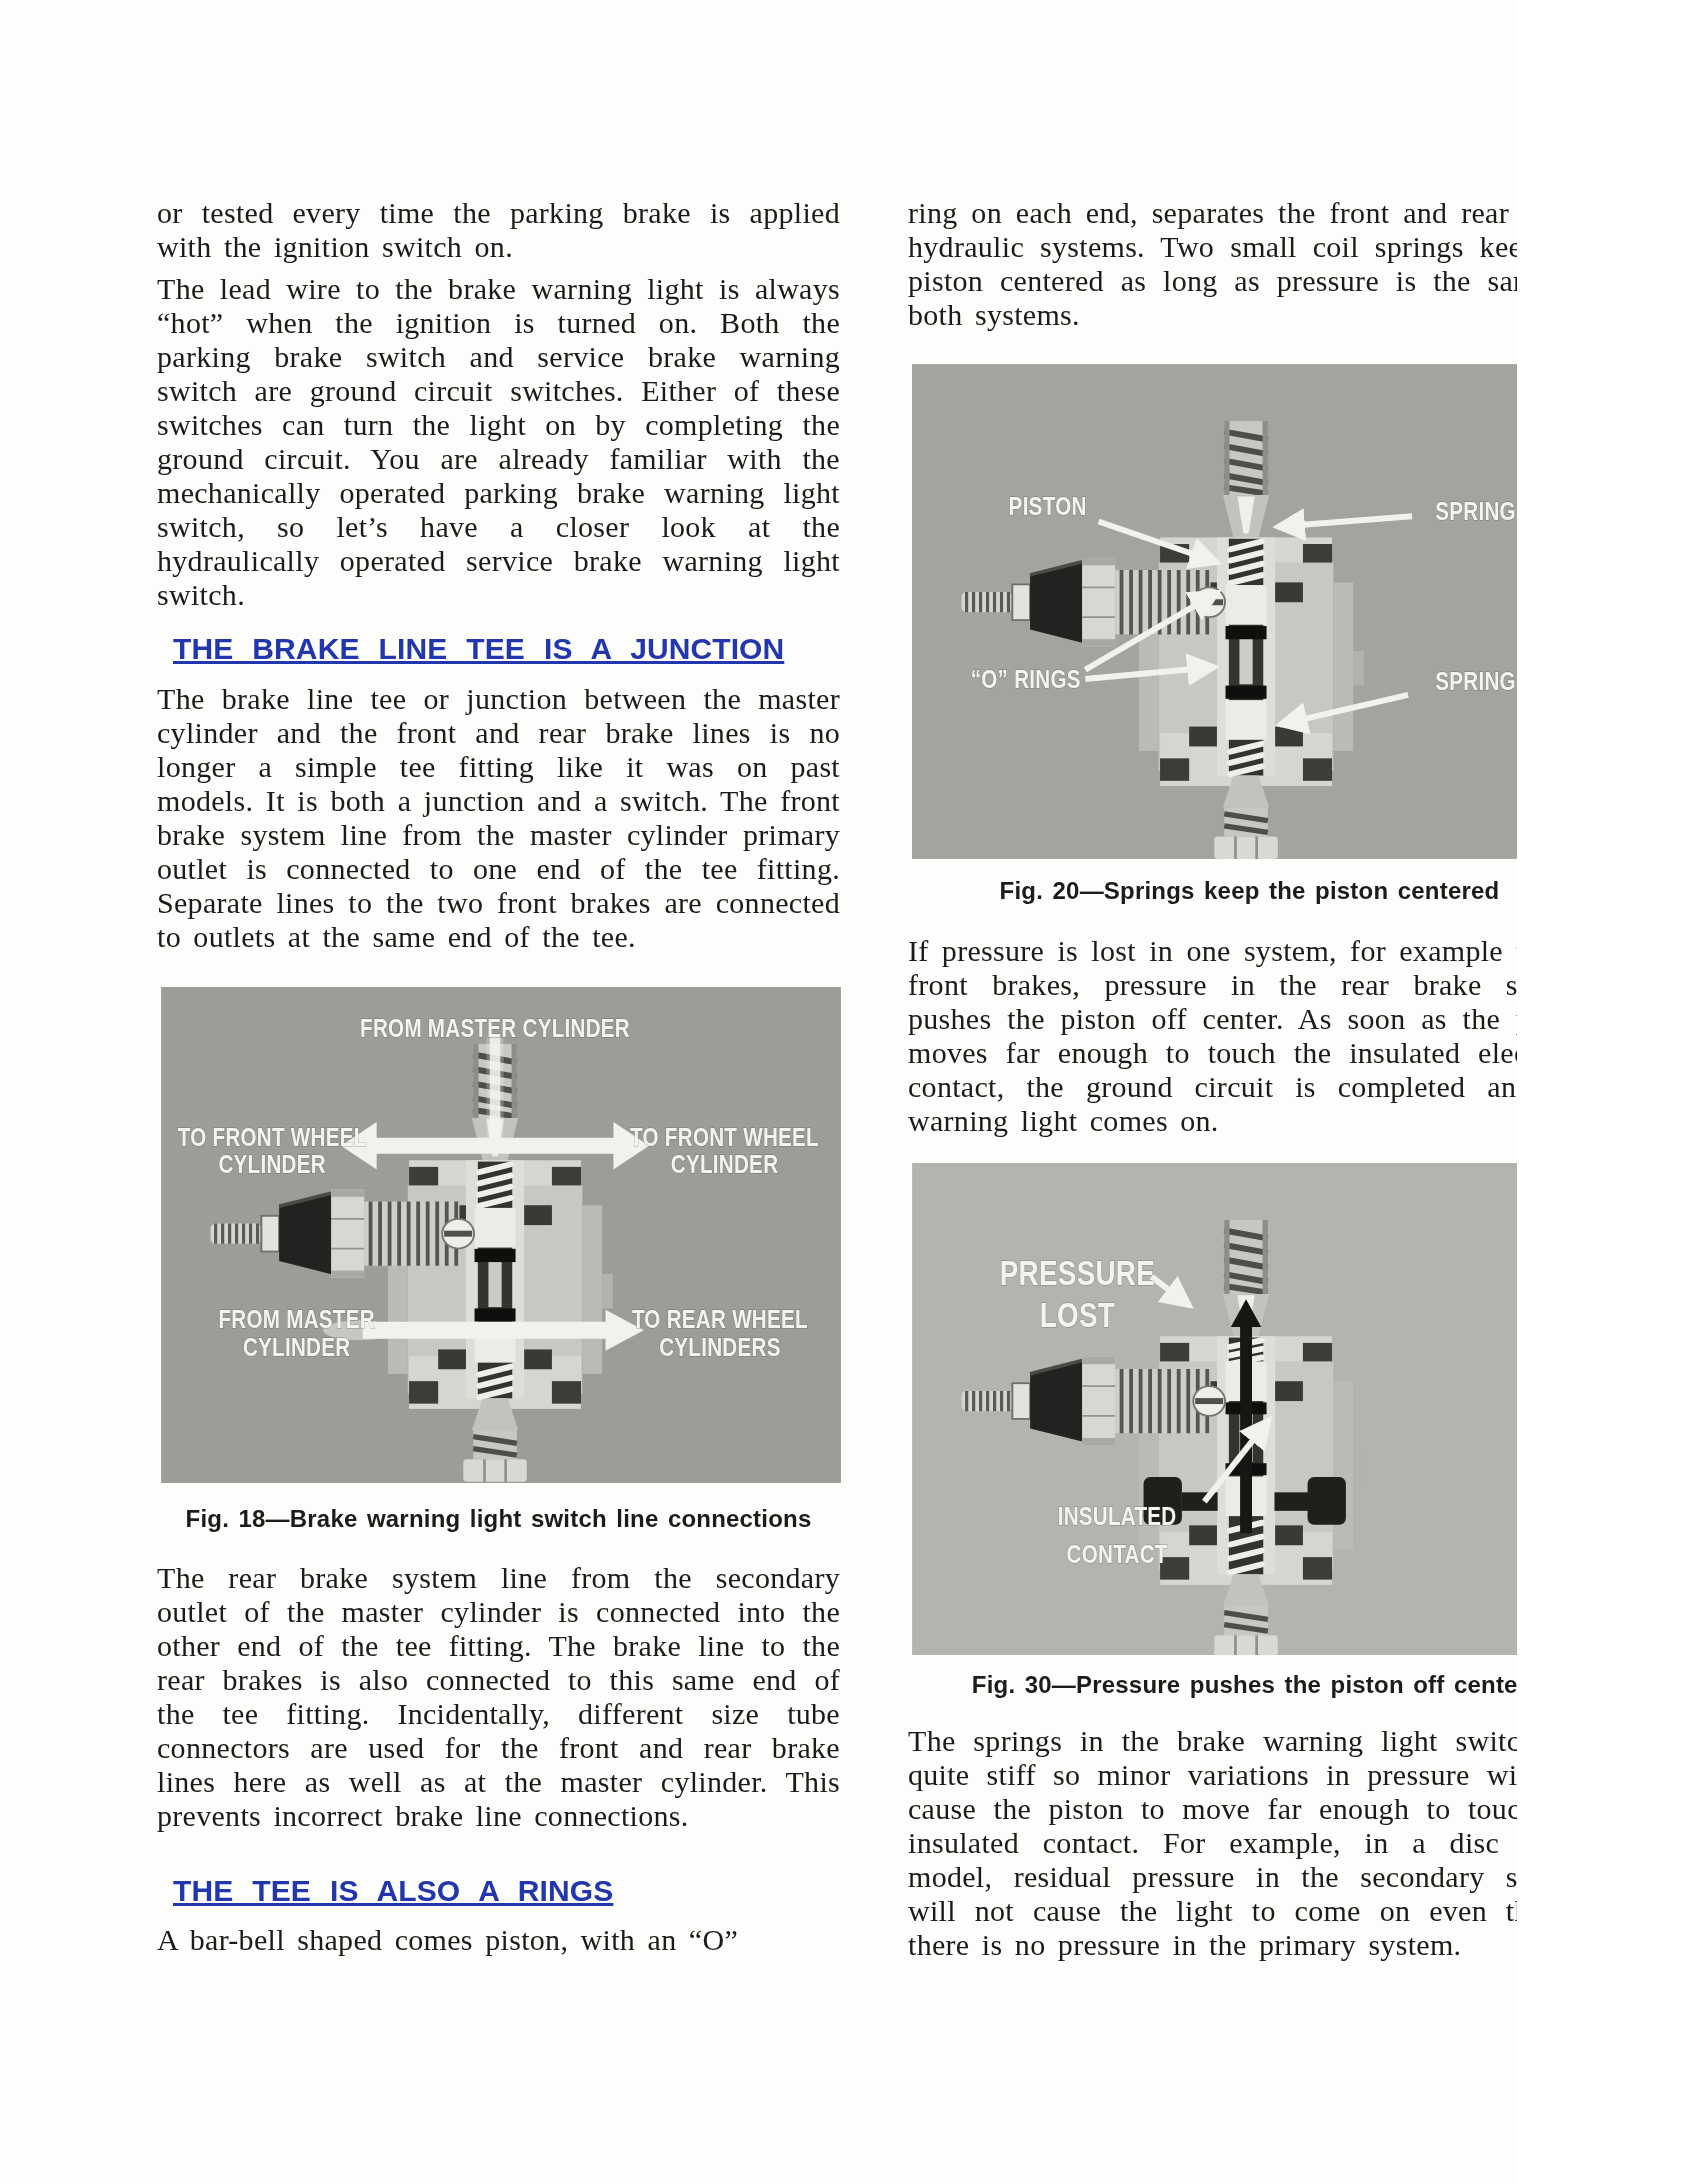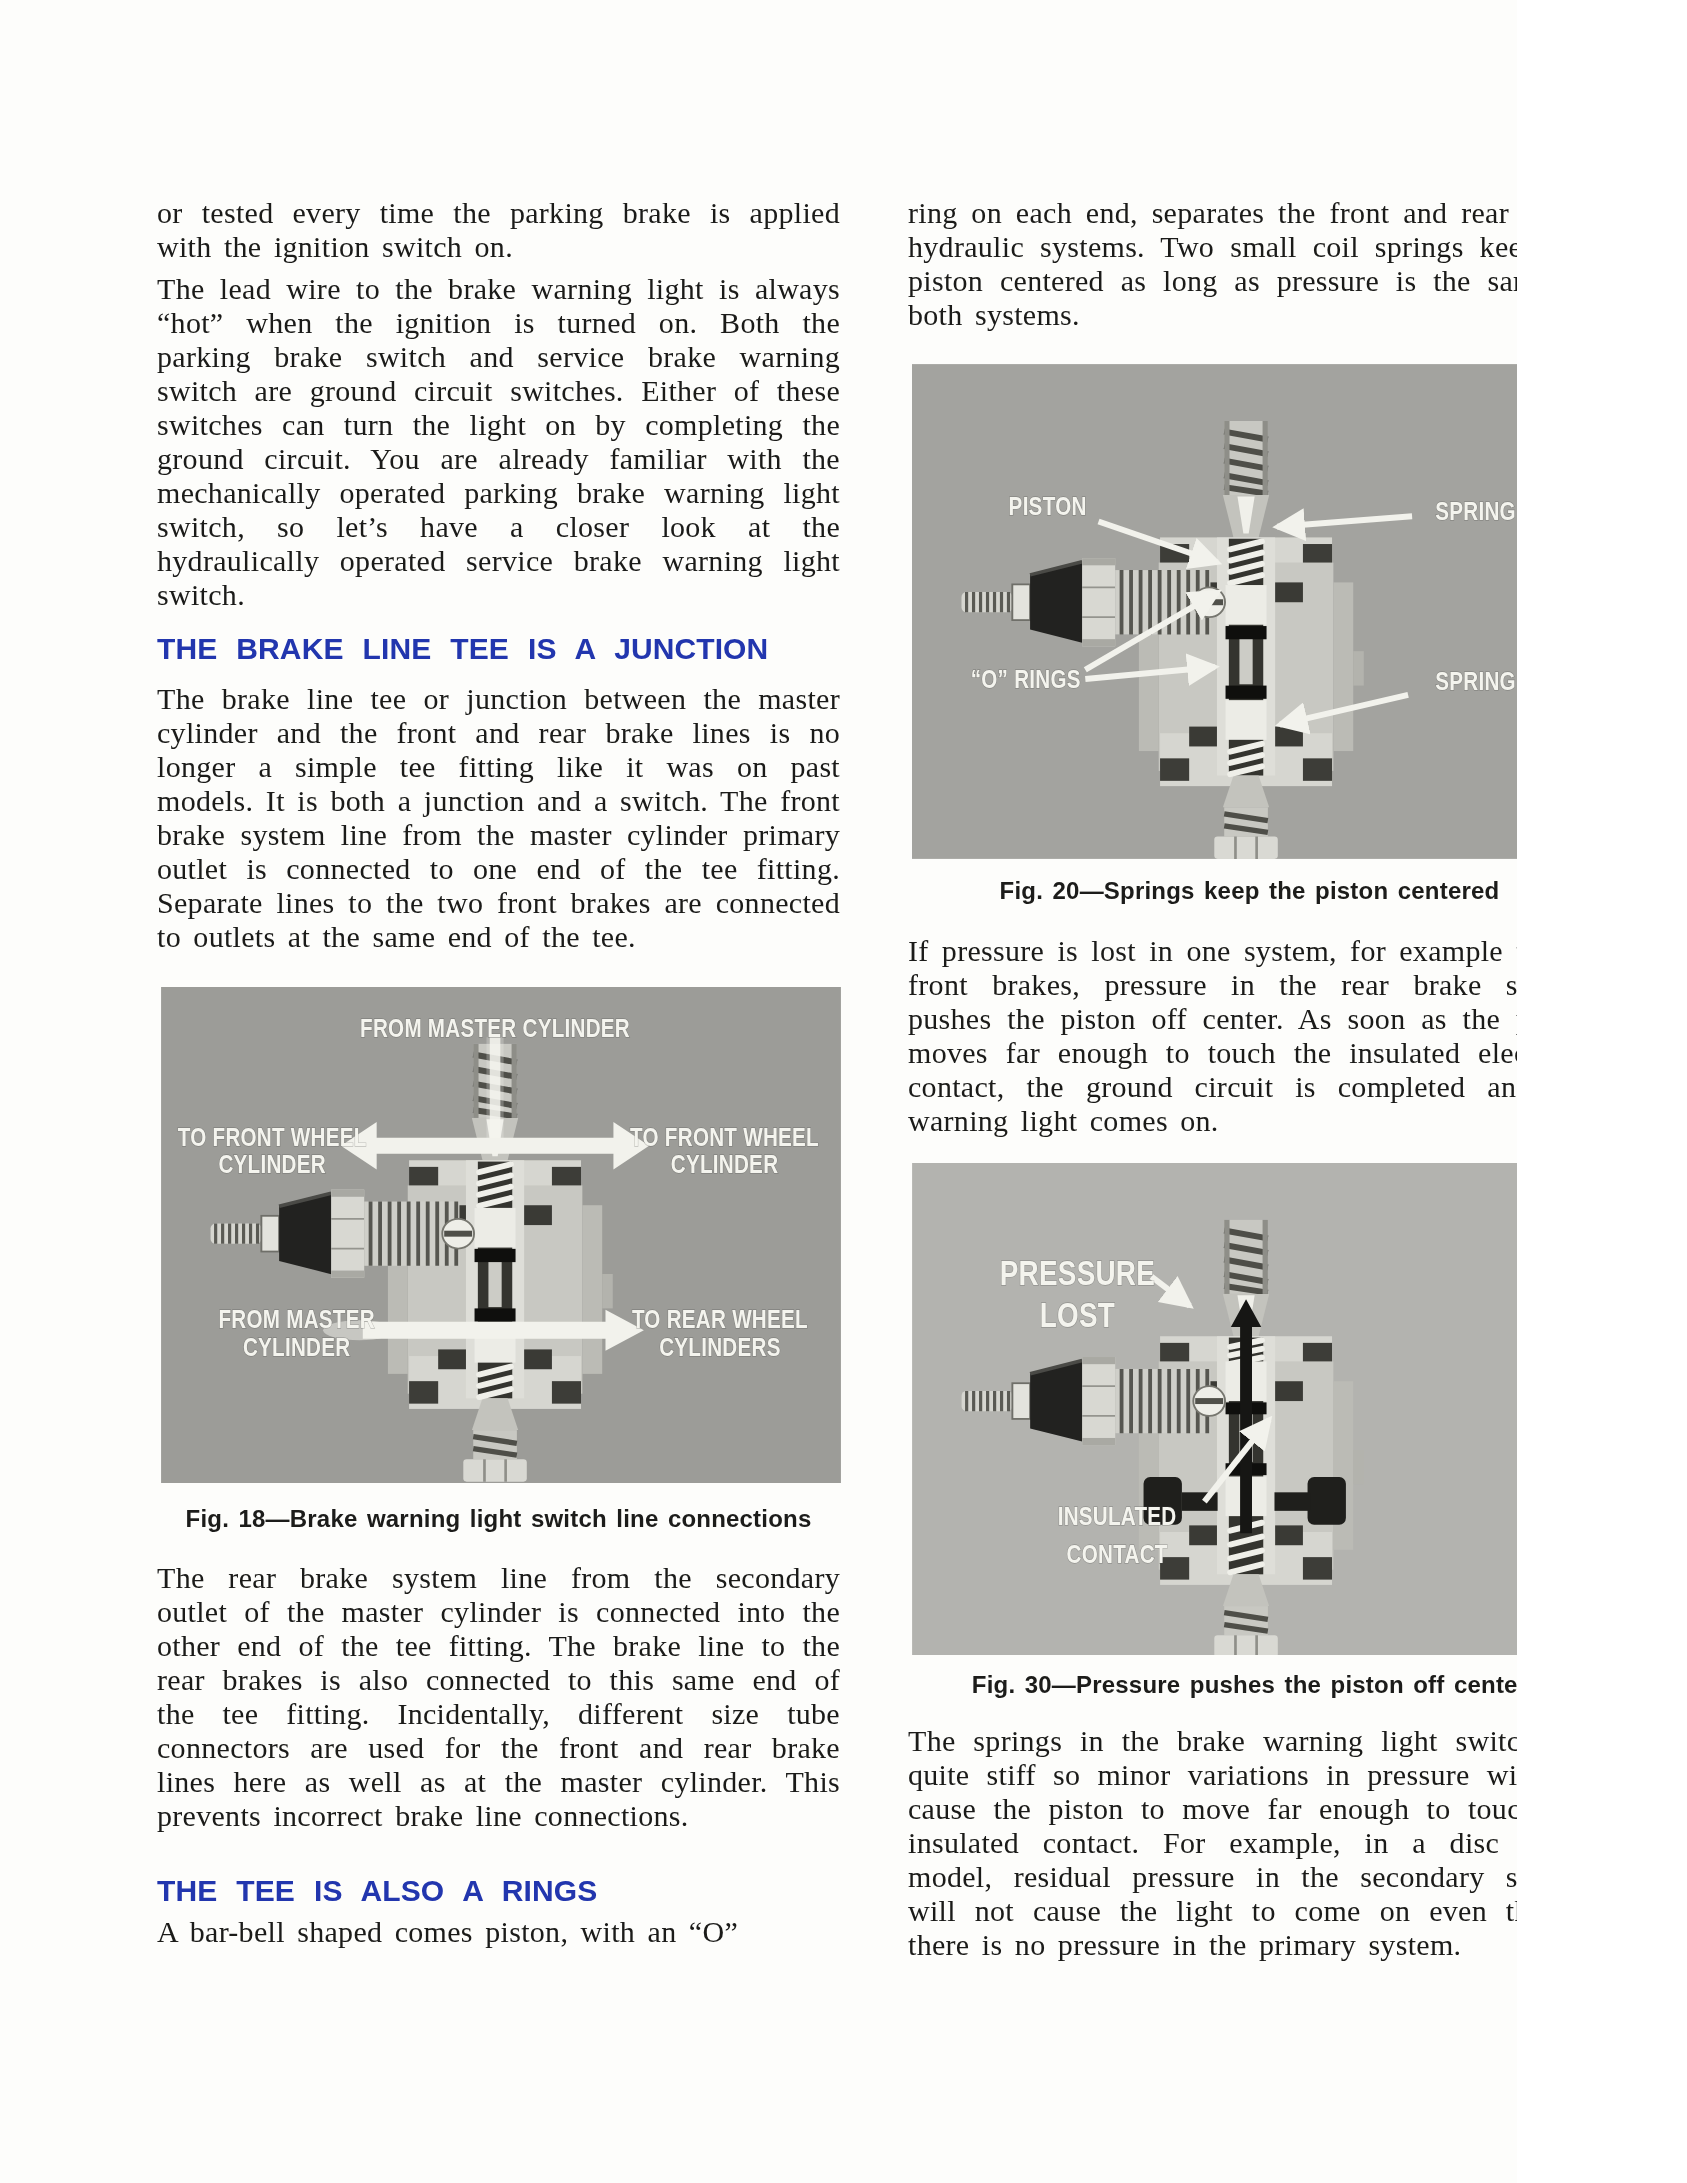--- a/index.html
+++ b/index.html
@@ -3,22 +3,22 @@
 <meta charset="utf-8">
 <style>
   html,body{margin:0;padding:0;background:#ffffff;}
   .page{position:relative;width:1517px;height:2183px;background:#fdfdfb;overflow:hidden;
         font-family:"Liberation Serif",serif;color:#1b1b19;}
   .col{position:absolute;top:196px;width:683px;}
   .col-left{left:157px;}
   .col-right{left:908px;}
   p.body{margin:0;font-size:30px;line-height:34px;text-align:justify;
          letter-spacing:0.3px;word-spacing:4.6px;color:#1b1b19;}
-  h3.bluehead{margin:0;font-family:"Liberation Sans",sans-serif;font-weight:bold;
-              font-size:30px;line-height:33px;color:#2236ae;letter-spacing:0.1px;word-spacing:10.6px;}
+  h3.bluehead{margin:16px;font-family:"Liberation Sans",sans-serif;font-weight:bold;
+              font-size:30px;line-height:33px;color:#2236ae;letter-spacing:0.1px;word-spacing:10.6px;text-decoration:underline;}
   figure{margin:0;}
   figcaption{font-family:"Liberation Sans",sans-serif;font-weight:bold;font-size:24px;
              line-height:26.5px;text-align:center;color:#1c1c1a;letter-spacing:0.2px;word-spacing:2.6px;}
   .figimg{display:block;margin-left:4px;}
   svg text.figlabel{font-family:"Liberation Sans",sans-serif;font-weight:bold;font-size:40px;
                     fill:#f4f4ee;letter-spacing:0.5px;paint-order:stroke;
                     stroke:rgba(70,70,66,0.30);stroke-width:2px;}
   svg text.biglabel{font-size:54px;}
   .badge{position:absolute;left:1569px;top:2079px;width:34px;height:34px;border-radius:50%;
          background:#1d2e9d;color:#ffffff;font-family:"Liberation Sans",sans-serif;

